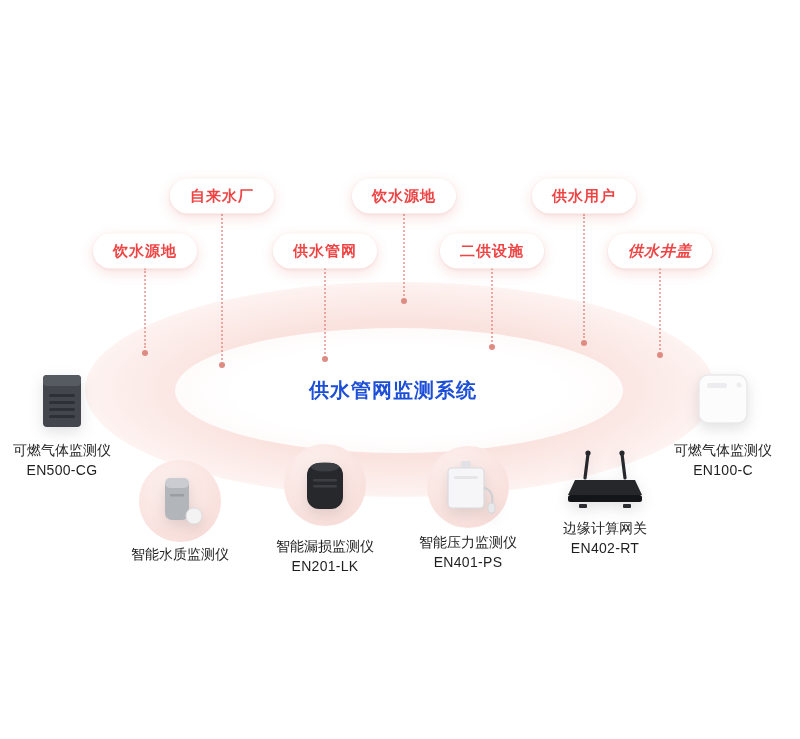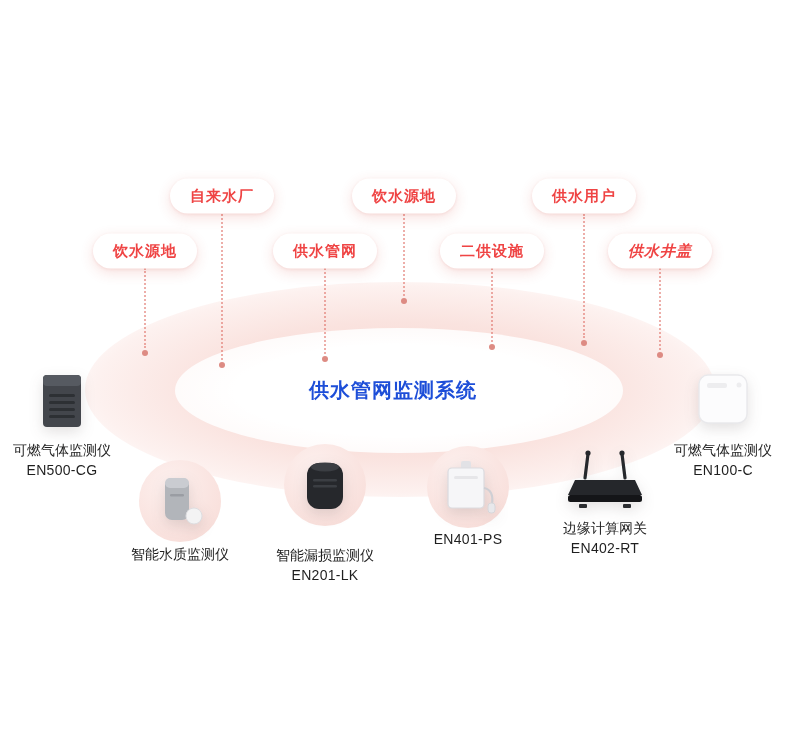--- a/index.html
+++ b/index.html
@@ -105,36 +105,37 @@
     <div class="pink-circle">
       <span class="dev-icon">
         <svg width="60" height="60" viewBox="0 0 60 60">
           <rect x="12" y="8" width="36" height="46" rx="12" fill="#26282c"></rect>
           <ellipse cx="30" cy="12" rx="14" ry="4.5" fill="#3b3e43"></ellipse>
           <rect x="18" y="24" width="24" height="2.5" rx="1.2" fill="#3b3e43"></rect>
           <rect x="18" y="30" width="24" height="2.5" rx="1.2" fill="#3b3e43"></rect>
         </svg>
       </span>
     </div>
-    <div class="dev-name" style="margin-top:21px;">智能漏损监测仪</div>
+    <div class="dev-name" style="margin-top:12px;">智能漏损监测仪</div>
     <div class="dev-model">EN201-LK</div>
   </div>
 
   <div class="device" style="left:393px;top:446px;">
     <div class="pink-circle">
       <span class="dev-icon">
         <svg width="62" height="62" viewBox="0 0 62 62">
           <rect x="24" y="5" width="10" height="9" rx="2" fill="#e2e2e6"></rect>
           <rect x="11" y="12" width="36" height="40" rx="4" fill="#f6f6f8" stroke="#dbdbdf" stroke-width="1.2"></rect>
           <rect x="17" y="20" width="24" height="3" rx="1.5" fill="#e6e6e9"></rect>
           <path d="M47 32 q10 2 8 16" stroke="#cfcfd4" fill="none" stroke-width="2.2"></path>
           <rect x="51" y="47" width="7" height="10" rx="3" fill="#e8e8eb" stroke="#d6d6da" stroke-width="1"></rect>
         </svg>
       </span>
     </div>
+    <div class="dev-name" style="margin-top:6px;">智能压力监测仪</div>
     <div class="dev-model">EN401-PS</div>
   </div>
 
   <div class="device" style="left:530px;top:448px;">
     <div class="dev-icon" style="height:64px;">
       <svg width="92" height="64" viewBox="0 0 92 64">
         <line x1="29" y1="6" x2="26" y2="30" stroke="#26282c" stroke-width="3.2" stroke-linecap="round"></line>
         <line x1="63" y1="6" x2="66" y2="30" stroke="#26282c" stroke-width="3.2" stroke-linecap="round"></line>
         <circle cx="29" cy="5" r="2.6" fill="#26282c"></circle>
         <circle cx="63" cy="5" r="2.6" fill="#26282c"></circle>

